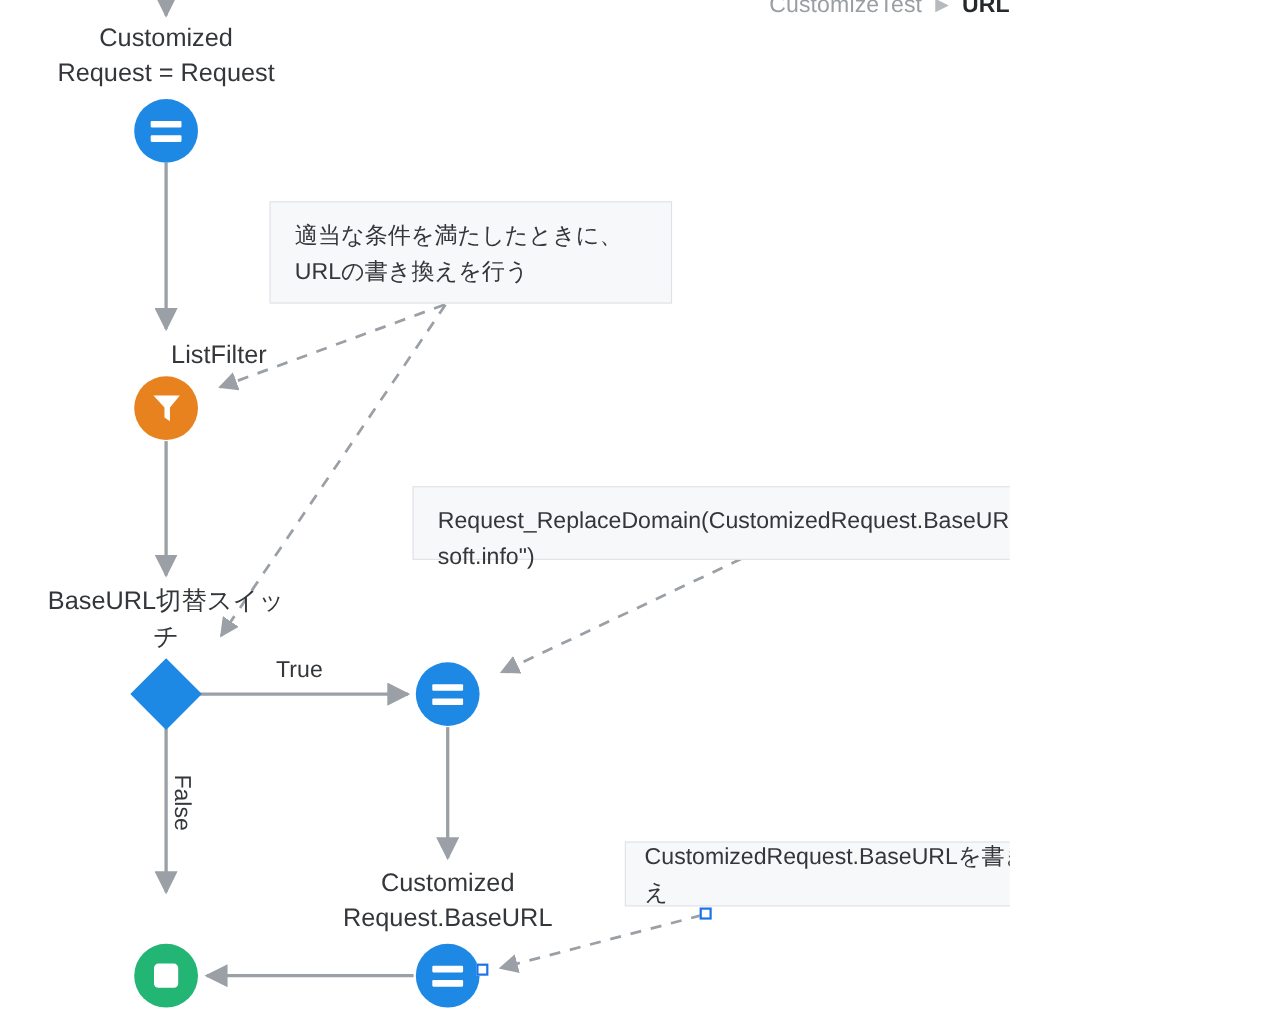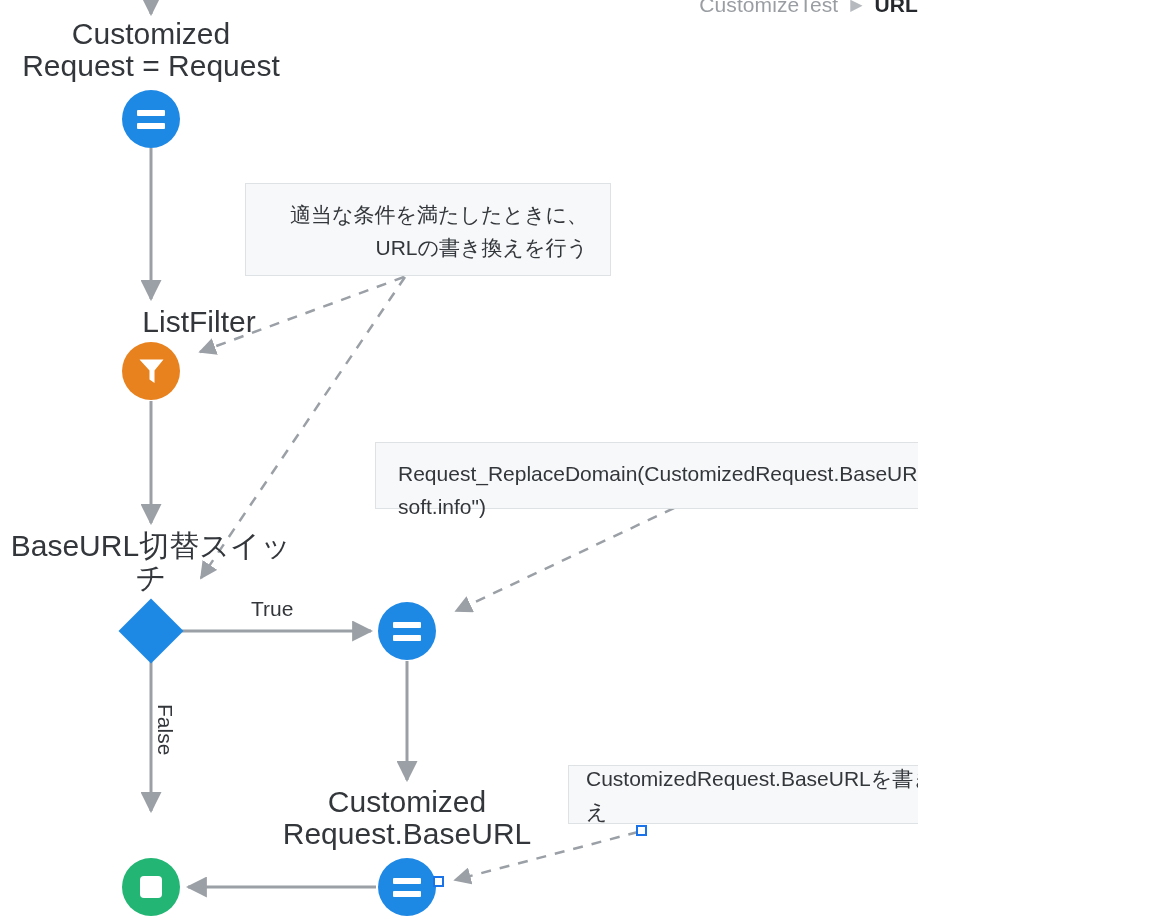--- a/index.html
+++ b/index.html
@@ -46,21 +46,21 @@
   }
   .breadcrumb .crumb-current {
     color: #25282c;
     font-weight: bold;
   }
 
   
   .node-label {
     position: absolute;
     text-align: center;
-    font-size: 30px;
+    font-size: 23px;
     line-height: 32px;
     color: #33363a;
     white-space: pre-line;
   }
 
   
   .node {
     position: absolute;
     display: flex;
     align-items: center;
@@ -240,21 +240,21 @@
     </span>
   </div>
 
   <div class="node circle-node c-green" style="left:122px; top:858px;">
     <span class="icon-stop"></span>
   </div>
 
   <div class="edge-label" style="left:251px; top:597px;">True</div>
   <div class="edge-label vertical" style="left:177px; top:704px;">False</div>
 
-  <div class="note" style="left:245px; top:183px; width:366px; height:93px;text-align:right;">
+  <div class="note" style="left:245px; top:183px; width:366px; height:93px;">
     <span>適当な条件を満たしたときに、URLの書き換えを行う</span>
   </div>
 
   <div class="note" style="left:375px; top:442px; width:781px; height:67px; display:flex; align-items:flex-start;">
     <span>Request_ReplaceDomain(CustomizedRequest.BaseURL, "blog.house-soft.info")</span>
   </div>
 
   <div class="note" style="left:568px; top:765px; width:422px; height:59px; display:flex; align-items:center;padding-left:17px;">
     <span>CustomizedRequest.BaseURLを書き換え</span>
   </div>

